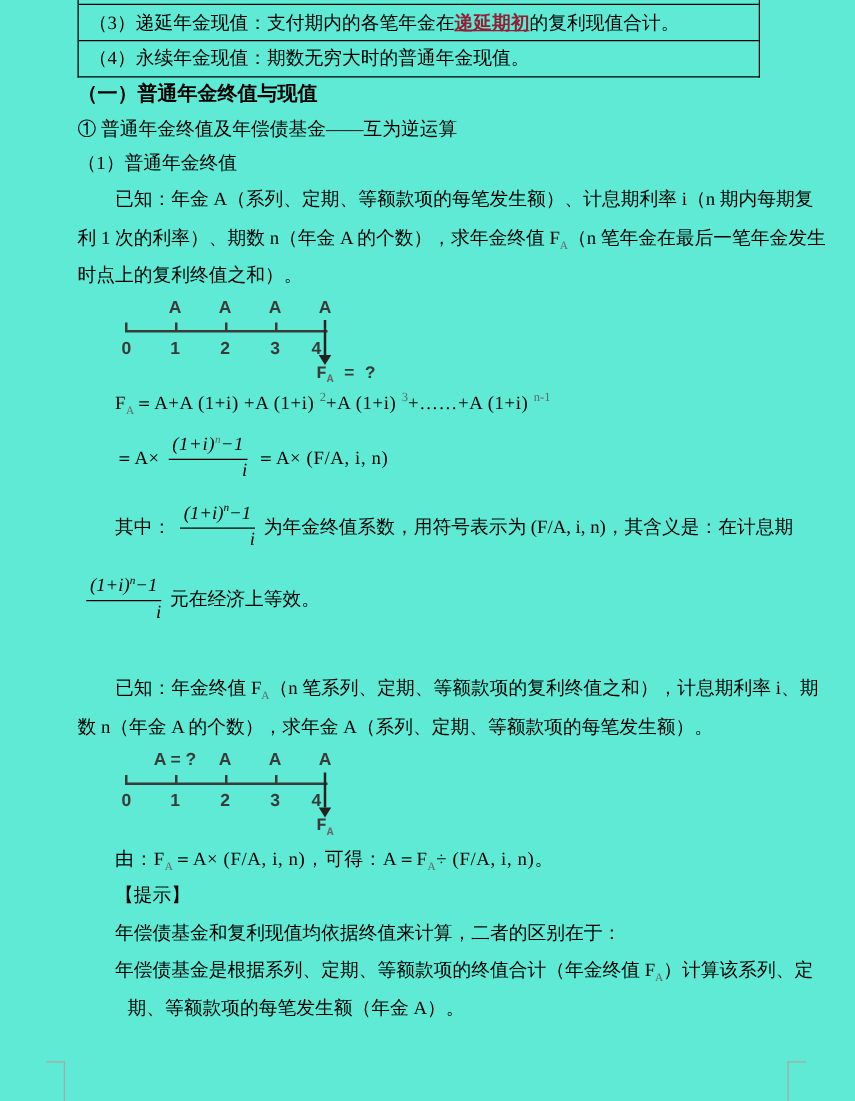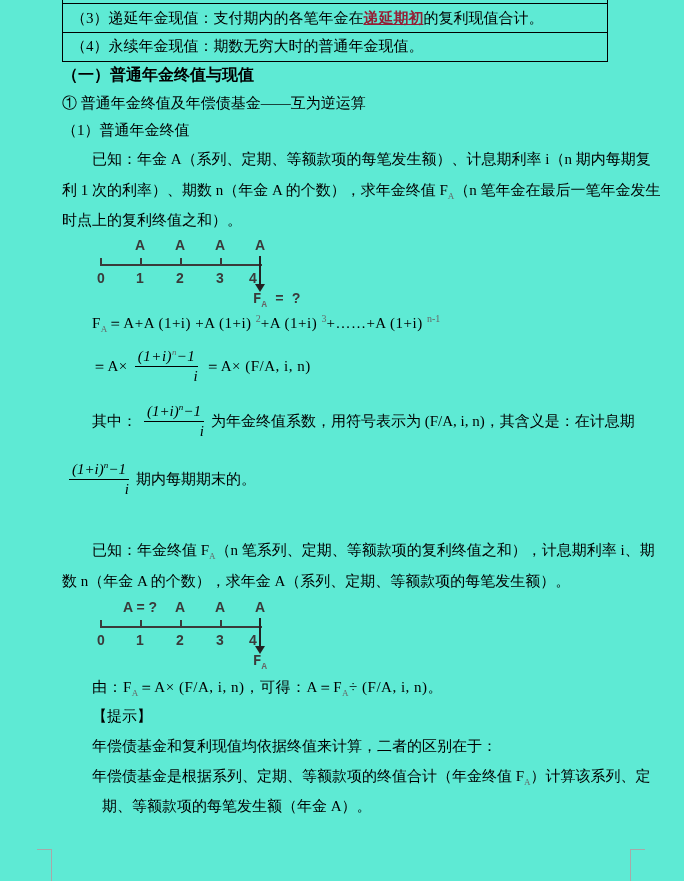--- a/index.html
+++ b/index.html
@@ -119,21 +119,21 @@
       <span class="den">i</span>
     </span>
     <span>为年金终值系数，用符号表示为 (F/A, i, n)，其含义是：在计息期</span>
   </div>
 
   <div class="abs eq" style="left:62px; top:456px; height:46px;">
     <span class="frac">
       <span class="num"><span>(1+i)</span><sup>n</sup><span>−1</span></span>
       <span class="den">i</span>
     </span>
-    <span>期内每期期末的。</span>
+    <span>元在经济上等效。</span>
   </div>
 
   <div class="abs" style="left:92px; top:541px;"><span>已知：年金终值 F</span><sub style="font-size:9px;color:#666;">A</sub><span>（n 笔系列、定期、等额款项的复利终值之和），计息期利率 i、期</span></div>
   <div class="abs" style="left:62px; top:572px;">数 n（年金 A 的个数），求年金 A（系列、定期、等额款项的每笔发生额）。</div>
 
   <div class="timeline" style="left:100px; top:598px;">
     <span class="tl-lab lb1">A = ?</span>
     <span class="tl-lab lb2">A</span>
     <span class="tl-lab lb3">A</span>
     <span class="tl-lab lb4">A</span>

